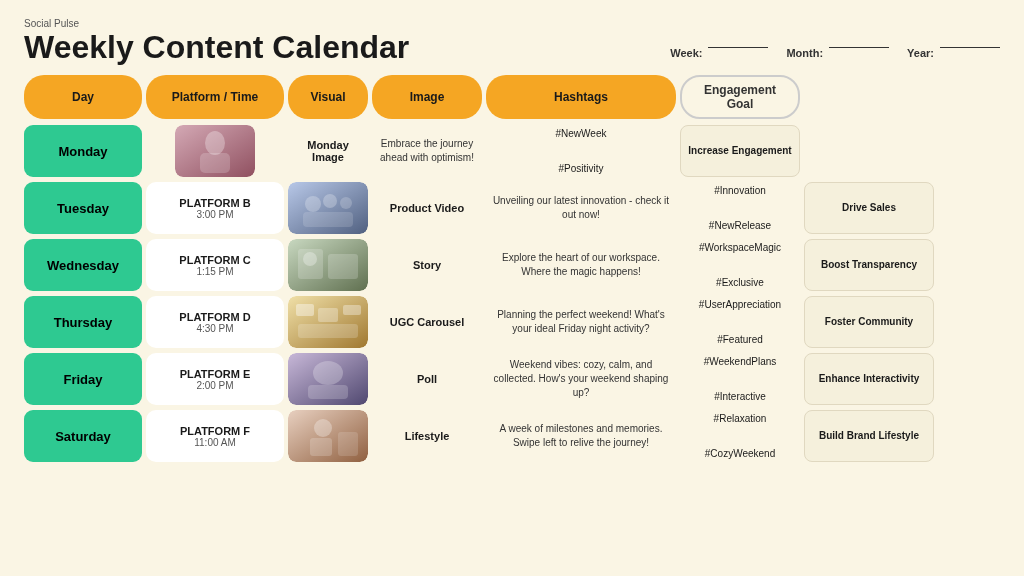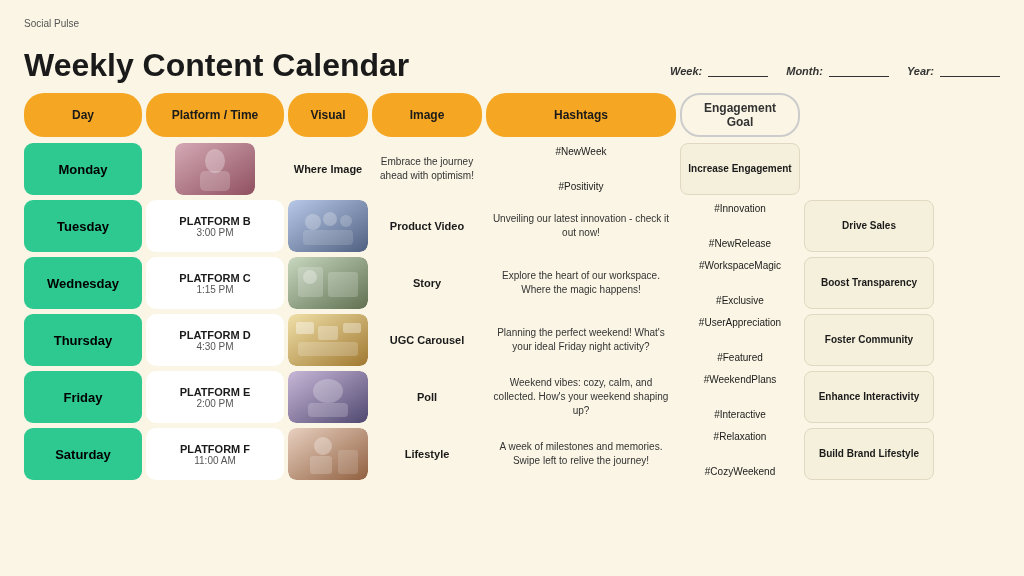--- a/index.html
+++ b/index.html
@@ -20,43 +20,42 @@
     .header-section {
       display: flex;
       align-items: flex-end;
       justify-content: space-between;
       margin-bottom: 12px;
     }
     .title-block {}
     .brand-label {
       font-size: 10px;
       color: #555;
-      margin-bottom: 20px;
+      margin-bottom: 2px;
       font-weight: 400;
     }
     .main-title {
       font-size: 32px;
       font-weight: 900;
       color: #1a1a1a;
       line-height: 1;
     }
     .meta-fields {
       display: flex;
       align-items: center;
       gap: 18px;
       padding-bottom: 4px;
     }
     .meta-field {
       display: flex;
-      align-items: flex-end;
+      align-items: flex-start;
       gap: 6px;
       font-size: 11px;
       font-weight: 600;
       color: #333;
-      font-style: italic;
     }
     .meta-line {
       width: 60px;
       border-bottom: 1.5px solid #333;
     }
     
     .col-headers {
       display: grid;
       grid-template-columns: 118px 138px 80px 110px 190px 120px 130px;
       gap: 4px;
@@ -241,21 +240,21 @@
                   <stop offset="0%" style="stop-color:#d4a9b5"></stop>
                   <stop offset="100%" style="stop-color:#905060"></stop>
                 </linearGradient>
               </defs>
             <rect width="80" height="52" fill="url(#g1)" rx="8"></rect>
             <ellipse cx="40" cy="18" rx="10" ry="12" fill="rgba(255,255,255,0.3)"></ellipse>
             <rect x="25" y="28" width="30" height="20" rx="5" fill="rgba(255,255,255,0.2)"></rect>
           </svg>
         </div>
       </div>
-      <div class="visual-cell">Where Image</div>
+      <div class="visual-cell">Monday Image</div>
       <div class="caption-cell">Embrace the journey ahead with optimism!</div>
       <div class="hashtag-cell">
         <span>#NewWeek</span>
         <span>#Positivity</span>
       </div>
       <div class="engagement-cell">Increase
 Engagement</div>
     </div>
 
     <div class="table-row">

